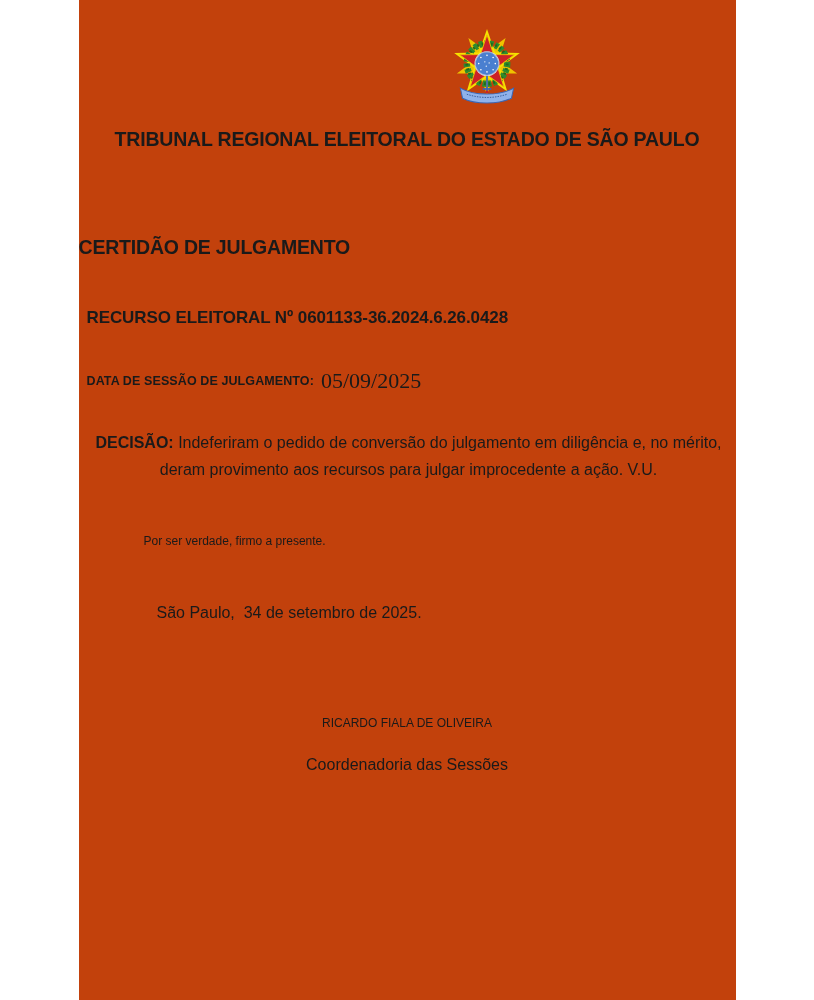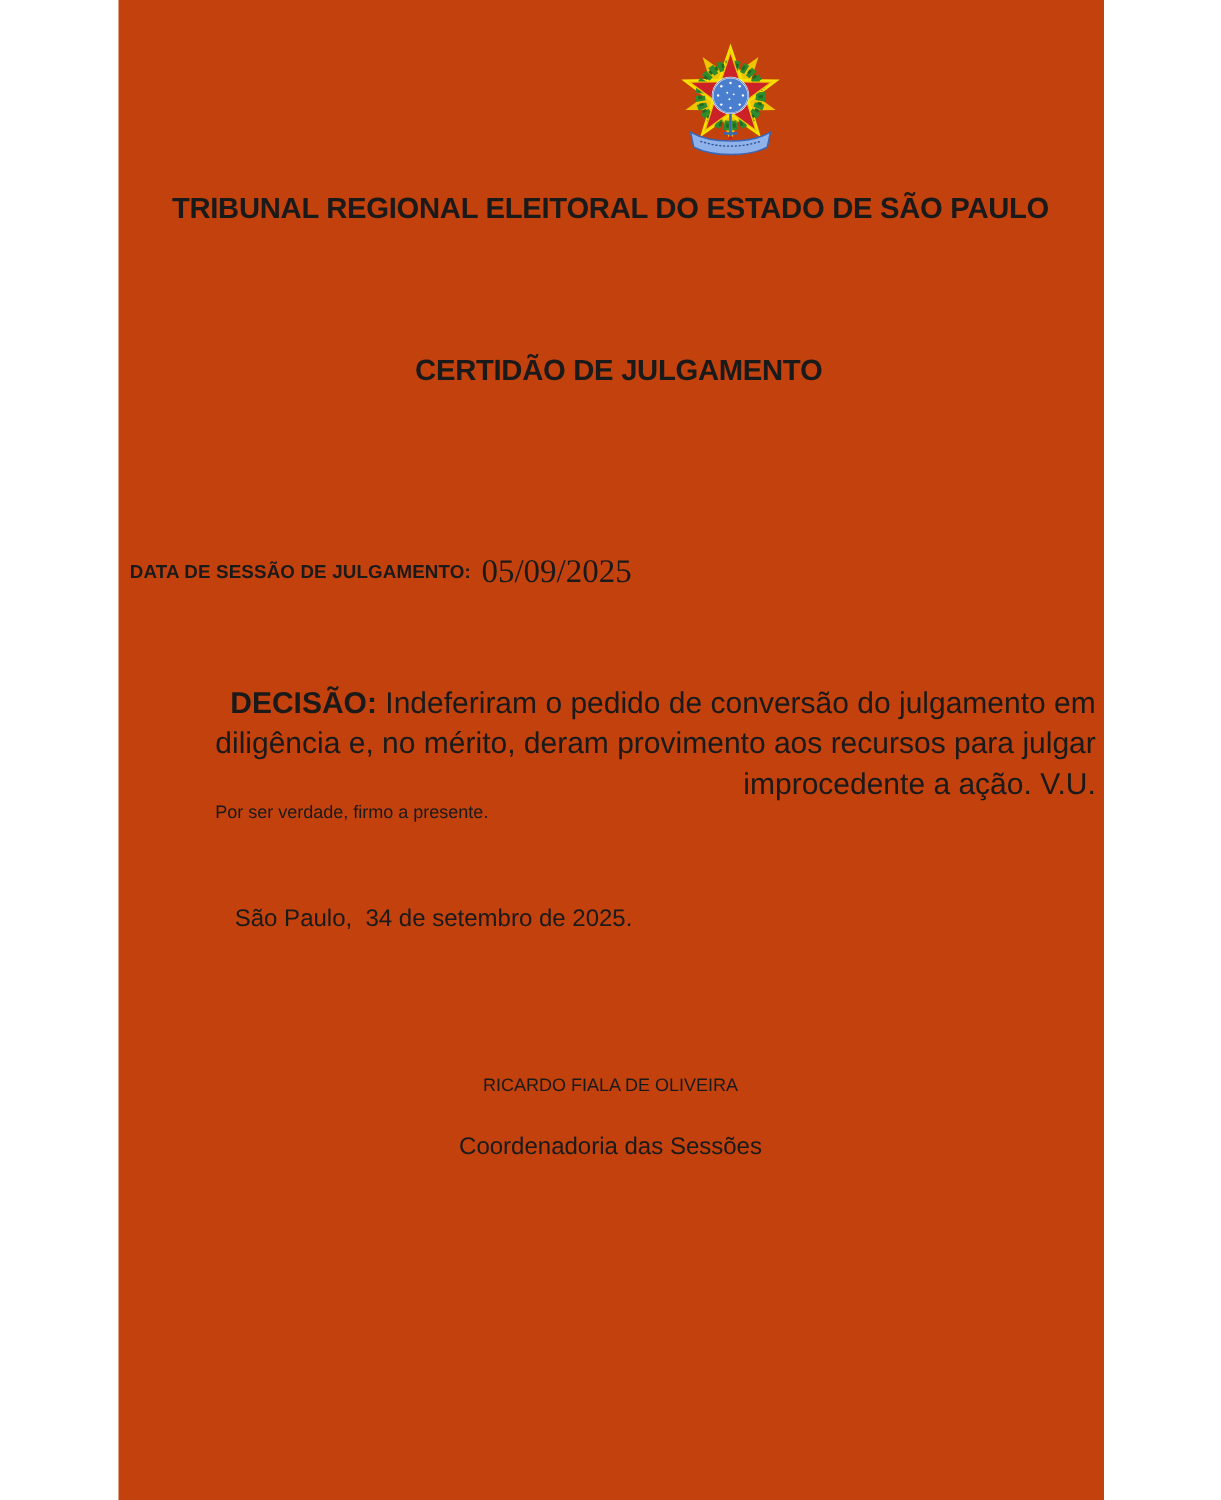--- a/index.html
+++ b/index.html
@@ -34,25 +34,24 @@
     font-size: 19.5px;
     font-weight: bold;
     letter-spacing: -0.2px;
     white-space: nowrap;
   }
   .doc-title {
     position: absolute;
     left: 0;
     right: 0;
     top: 236px;
-    text-align: center;
+    text-align: left;
     font-size: 19.5px;
     font-weight: bold;
     letter-spacing: -0.2px;
-    padding-left: 11px;
   }
   .case-number {
     position: absolute;
     left: 8px;
     top: 308px;
     font-size: 17px;
     font-weight: bold;
     letter-spacing: -0.1px;
     white-space: nowrap;
   }
@@ -71,24 +70,24 @@
   }
   .session-date {
     font-family: "Liberation Serif", "DejaVu Serif", serif;
     font-size: 22px;
     font-weight: normal;
   }
   .decision {
     position: absolute;
     left: 8px;
     right: 5px;
-    top: 456px;
-    font-size: 20px;
+    top: 429px;
+    font-size: 16px;
     line-height: 27px;
-    text-align: right;
+    text-align: center;
   }
   .decision .label {
     font-weight: bold;
   }
   .closing {
     position: absolute;
     left: 65px;
     top: 534px;
     font-size: 12px;
   }
@@ -156,20 +155,21 @@
       <path d="M22,92.5 C40,98.5 60,98.5 78,92.5" fill="none" stroke="#2c5090" stroke-width="1.2" stroke-dasharray="2 1.6"></path>
 
       <circle cx="50" cy="89.5" r="2" fill="#cc2127"></circle>
     </svg>
   </div>
 
   <div class="court-name">TRIBUNAL REGIONAL ELEITORAL DO ESTADO DE SÃO PAULO</div>
 
   <div class="doc-title">CERTIDÃO DE JULGAMENTO</div>
 
+  <div class="case-number">RECURSO ELEITORAL Nº 0601133-36.2024.6.26.0428</div>
 
   <div class="session-row">
     <span class="session-label">DATA DE SESSÃO DE JULGAMENTO:</span>
     <span class="session-date">05/09/2025</span>
   </div>
 
   <div class="decision">
     <span class="label">DECISÃO:</span>
     <span>Indeferiram o pedido de conversão do julgamento em diligência e, no mérito, deram provimento aos recursos para julgar improcedente a ação. V.U.</span>
   </div>

